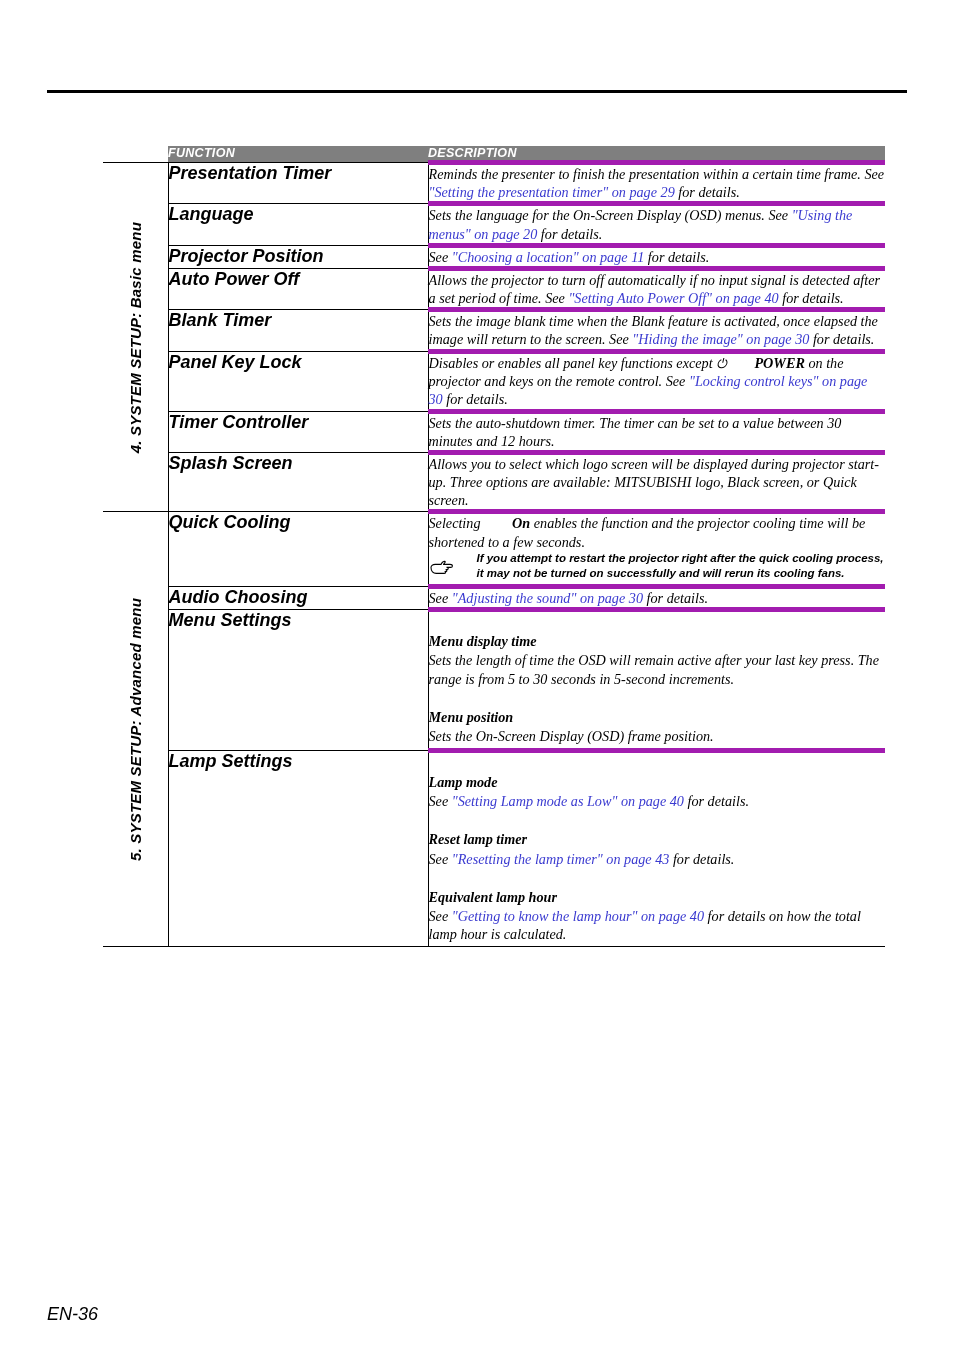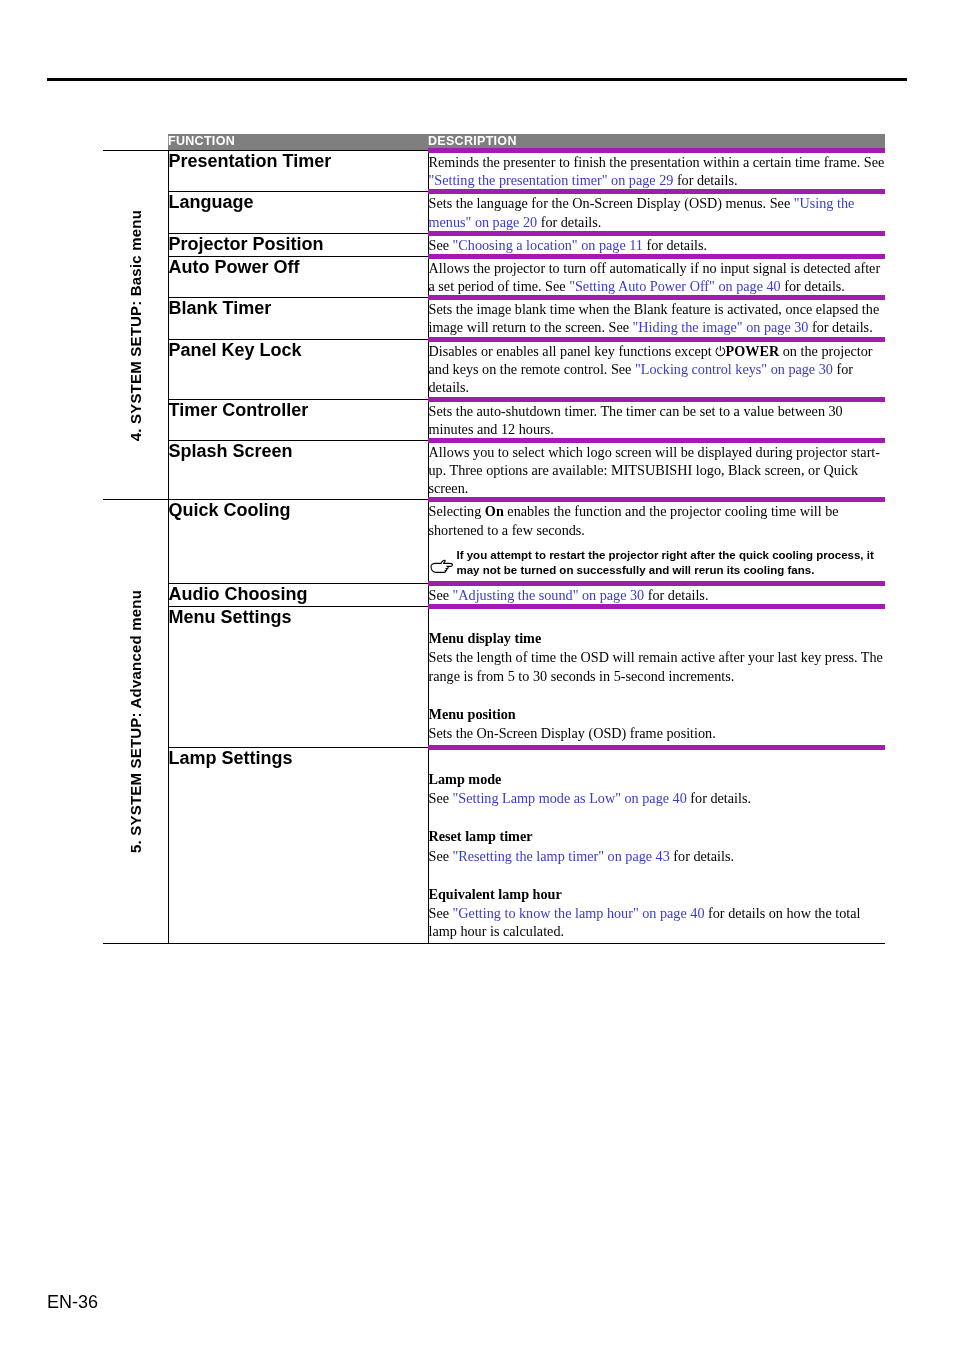--- a/index.html
+++ b/index.html
@@ -10,23 +10,24 @@
     width: 954px;
     height: 1348px;
     background: #ffffff;
     font-family: "Liberation Serif", serif;
     color: #000000;
     position: relative;
     overflow: hidden;
   }
   .page {
     position: absolute;
-    left: 0; top: 0;
+    left: 0; top: 12px;
     width: 954px;
     height: 1332px;
+    font-style: italic;
   }
   .top-rule {
     position: absolute;
     left: 47px;
     top: 78px;
     width: 860px;
     height: 3px;
     background: #000000;
   }
   .table-wrap {
@@ -99,37 +100,36 @@
   .desc-cell {
     border-top: 5px solid #a21caf;
     font-family: "Liberation Serif", serif;
     font-size: 14.2px;
     line-height: 1.28;
     padding: 7px 4px 8px 10px;
   }
   .lnk {
     color: #3a3ad0;
   }
-  .bold { font-weight: bold; }
+  .bold { font-weight: bold; padding-left: 28px; }
   .sub-head {
     font-weight: bold;
     font-family: "Liberation Serif", serif;
     font-size: 14.2px;
     margin-top: 20px;
   }
   .sub-body {
     margin-top: 1px;
     margin-bottom: 3px;
   }
   .note-box {
     display: flex;
-    gap: 2px;
-    margin-top: 9px;
+    gap: 22px;
     margin-bottom: 3px;
-    align-items: flex-end;
+    align-items: center;
   }
   .note-icon {
     flex: 0 0 auto;
     width: 26px;
     padding-top: 6px;
   }
   .note-text {
     font-family: "Liberation Sans", sans-serif;
     font-weight: bold;
     font-size: 11.5px;

